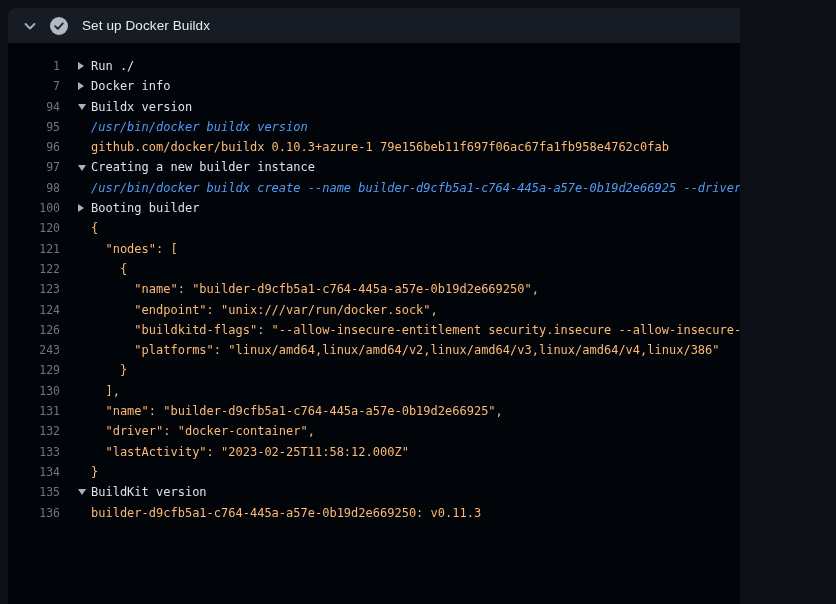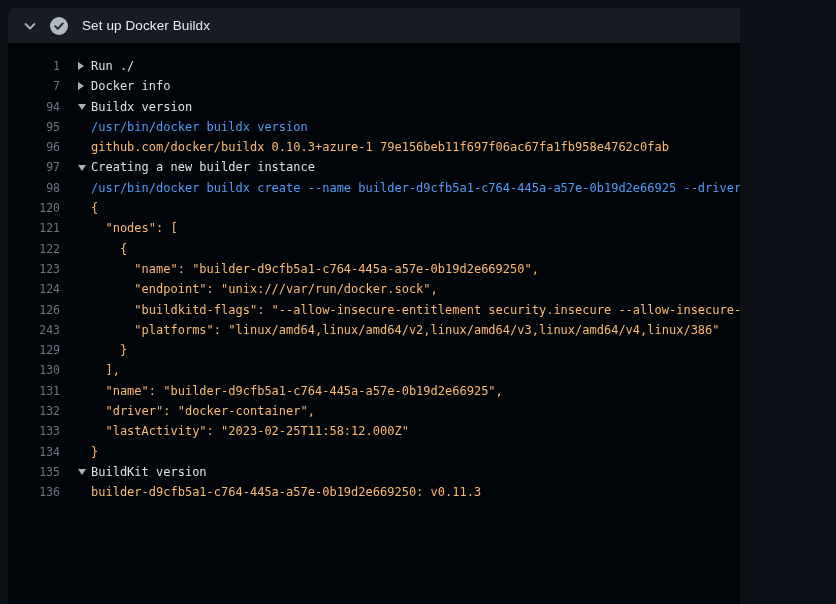--- a/index.html
+++ b/index.html
@@ -52,21 +52,21 @@
     border-bottom:4px solid transparent;
   }
   .arrow.expanded i{
     border-top:6px solid #a9b1ba;
     border-left:4px solid transparent;
     border-right:4px solid transparent;
   }
   .txt{overflow:hidden;text-align:center;}
   .row.plain .txt, .row.command .txt{padding-left:31px;}
   .row.plain .txt{color:#fdba74;}
-  .row.command .txt{color:#539bf5;}
+  .row.command .txt{color:#539bf5;font-style:italic;}
   .row.grp-row .txt{color:#dbe2e9;}
 </style>
 </head>
 <body>
 
 <div class="panel">
 
   <div class="step-header">
     <span class="chev">
       <svg width="16" height="16" viewBox="0 0 16 16">
@@ -83,20 +83,21 @@
   </div>
 
   <div class="log-body">
       <div class="row grp-row"><a class="num">1</a><span class="arrow collapsed"><i></i></span><span class="txt">Run ./</span></div>
       <div class="row grp-row"><a class="num">7</a><span class="arrow collapsed"><i></i></span><span class="txt">Docker info</span></div>
       <div class="row grp-row"><a class="num">94</a><span class="arrow expanded"><i></i></span><span class="txt">Buildx version</span></div>
       <div class="row command"><a class="num">95</a><span class="txt">/usr/bin/docker buildx version</span></div>
       <div class="row plain"><a class="num">96</a><span class="txt">github.com/docker/buildx 0.10.3+azure-1 79e156beb11f697f06ac67fa1fb958e4762c0fab</span></div>
       <div class="row grp-row"><a class="num">97</a><span class="arrow expanded"><i></i></span><span class="txt">Creating a new builder instance</span></div>
       <div class="row command"><a class="num">98</a><span class="txt">/usr/bin/docker buildx create --name builder-d9cfb5a1-c764-445a-a57e-0b19d2e66925 --driver docker-container</span></div>
+      <div class="row grp-row"><a class="num">100</a><span class="arrow collapsed"><i></i></span><span class="txt">Booting builder</span></div>
       <div class="row plain"><a class="num">120</a><span class="txt">{</span></div>
       <div class="row plain"><a class="num">121</a><span class="txt">  "nodes": [</span></div>
       <div class="row plain"><a class="num">122</a><span class="txt">    {</span></div>
       <div class="row plain"><a class="num">123</a><span class="txt">      "name": "builder-d9cfb5a1-c764-445a-a57e-0b19d2e669250",</span></div>
       <div class="row plain"><a class="num">124</a><span class="txt">      "endpoint": "unix:///var/run/docker.sock",</span></div>
       <div class="row plain"><a class="num">126</a><span class="txt">      "buildkitd-flags": "--allow-insecure-entitlement security.insecure --allow-insecure-entitlement network</span></div>
       <div class="row plain"><a class="num">243</a><span class="txt">      "platforms": "linux/amd64,linux/amd64/v2,linux/amd64/v3,linux/amd64/v4,linux/386"</span></div>
       <div class="row plain"><a class="num">129</a><span class="txt">    }</span></div>
       <div class="row plain"><a class="num">130</a><span class="txt">  ],</span></div>
       <div class="row plain"><a class="num">131</a><span class="txt">  "name": "builder-d9cfb5a1-c764-445a-a57e-0b19d2e66925",</span></div>

